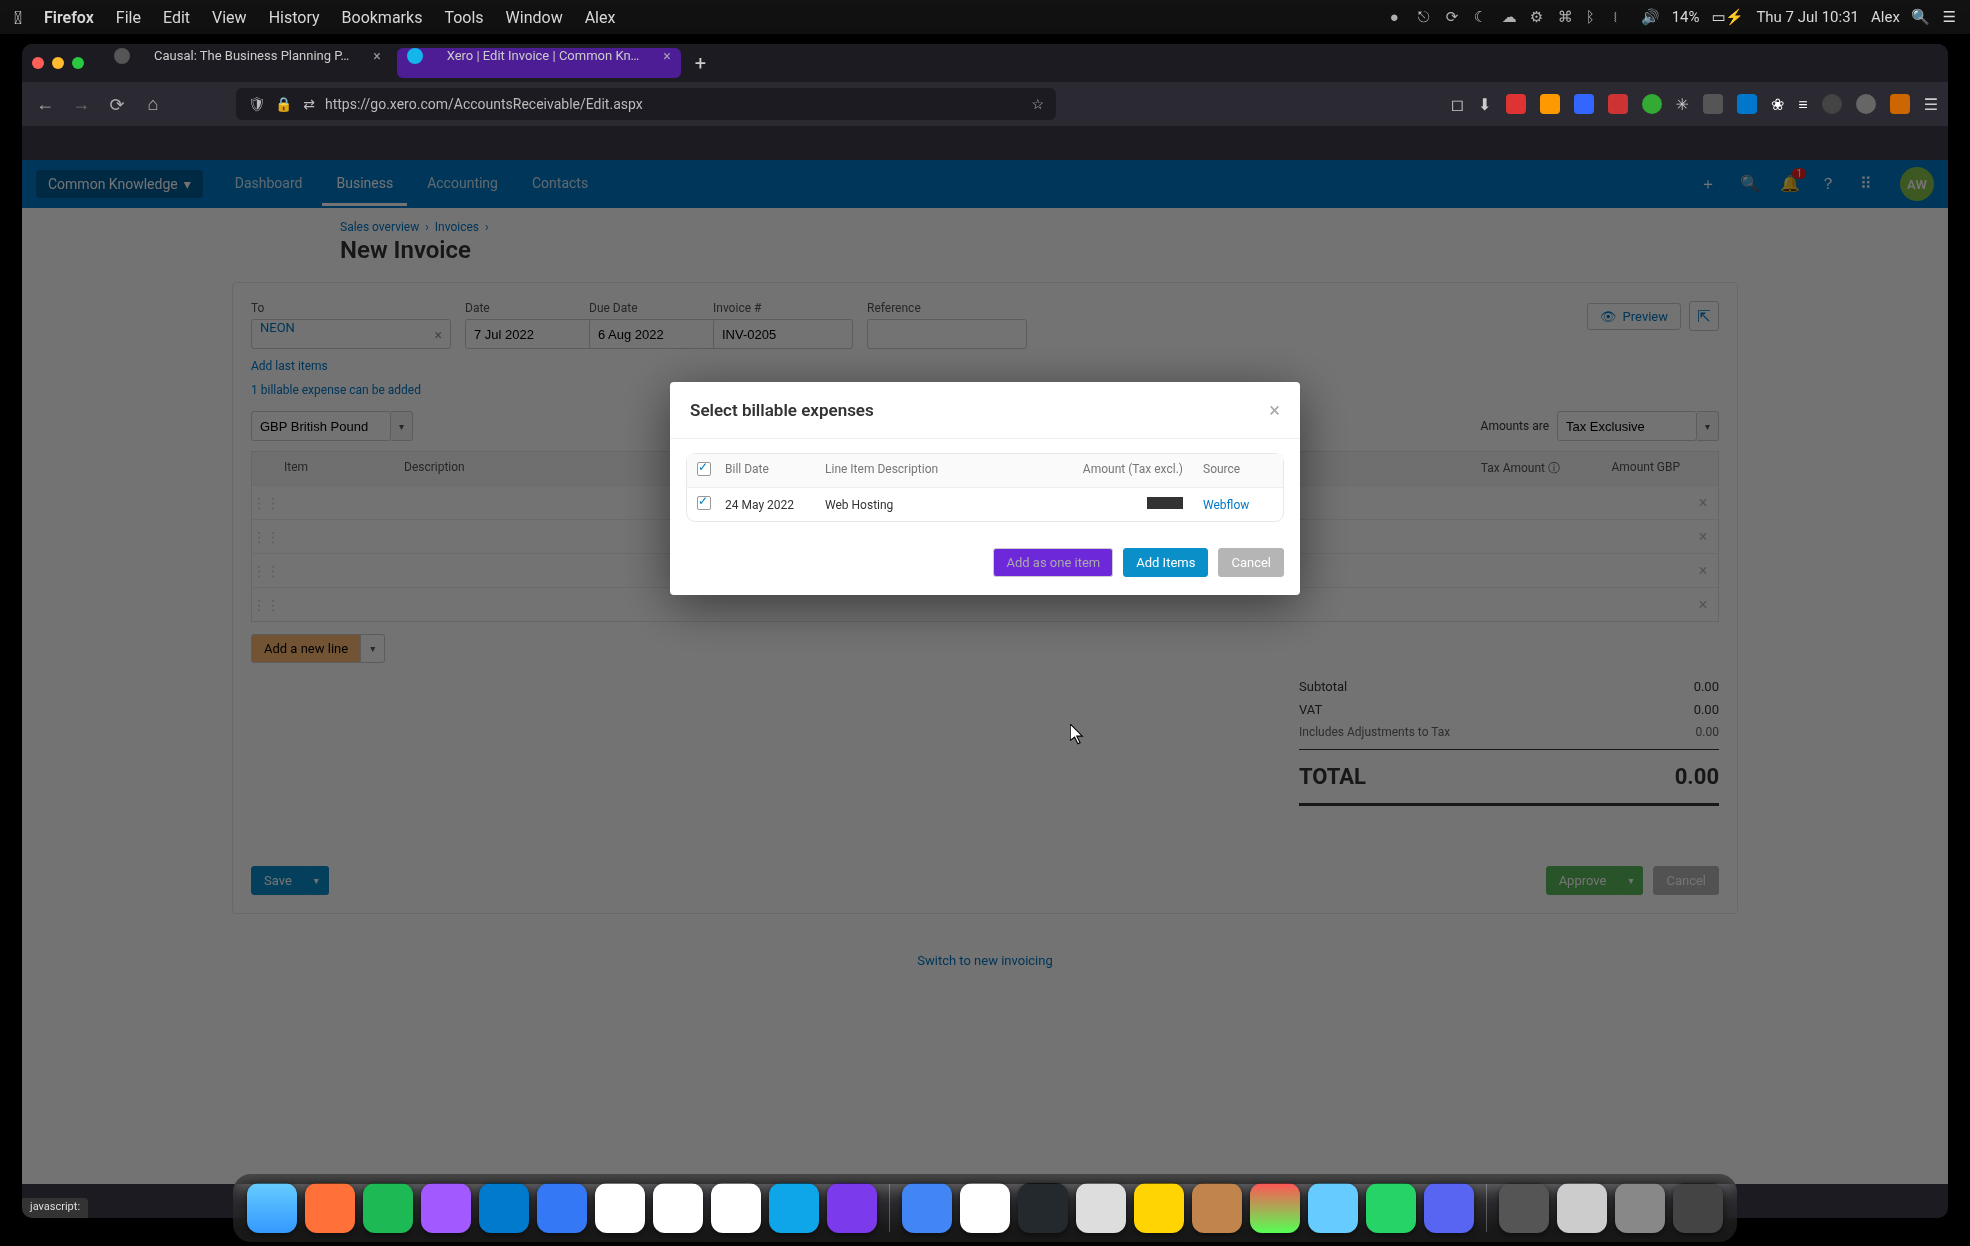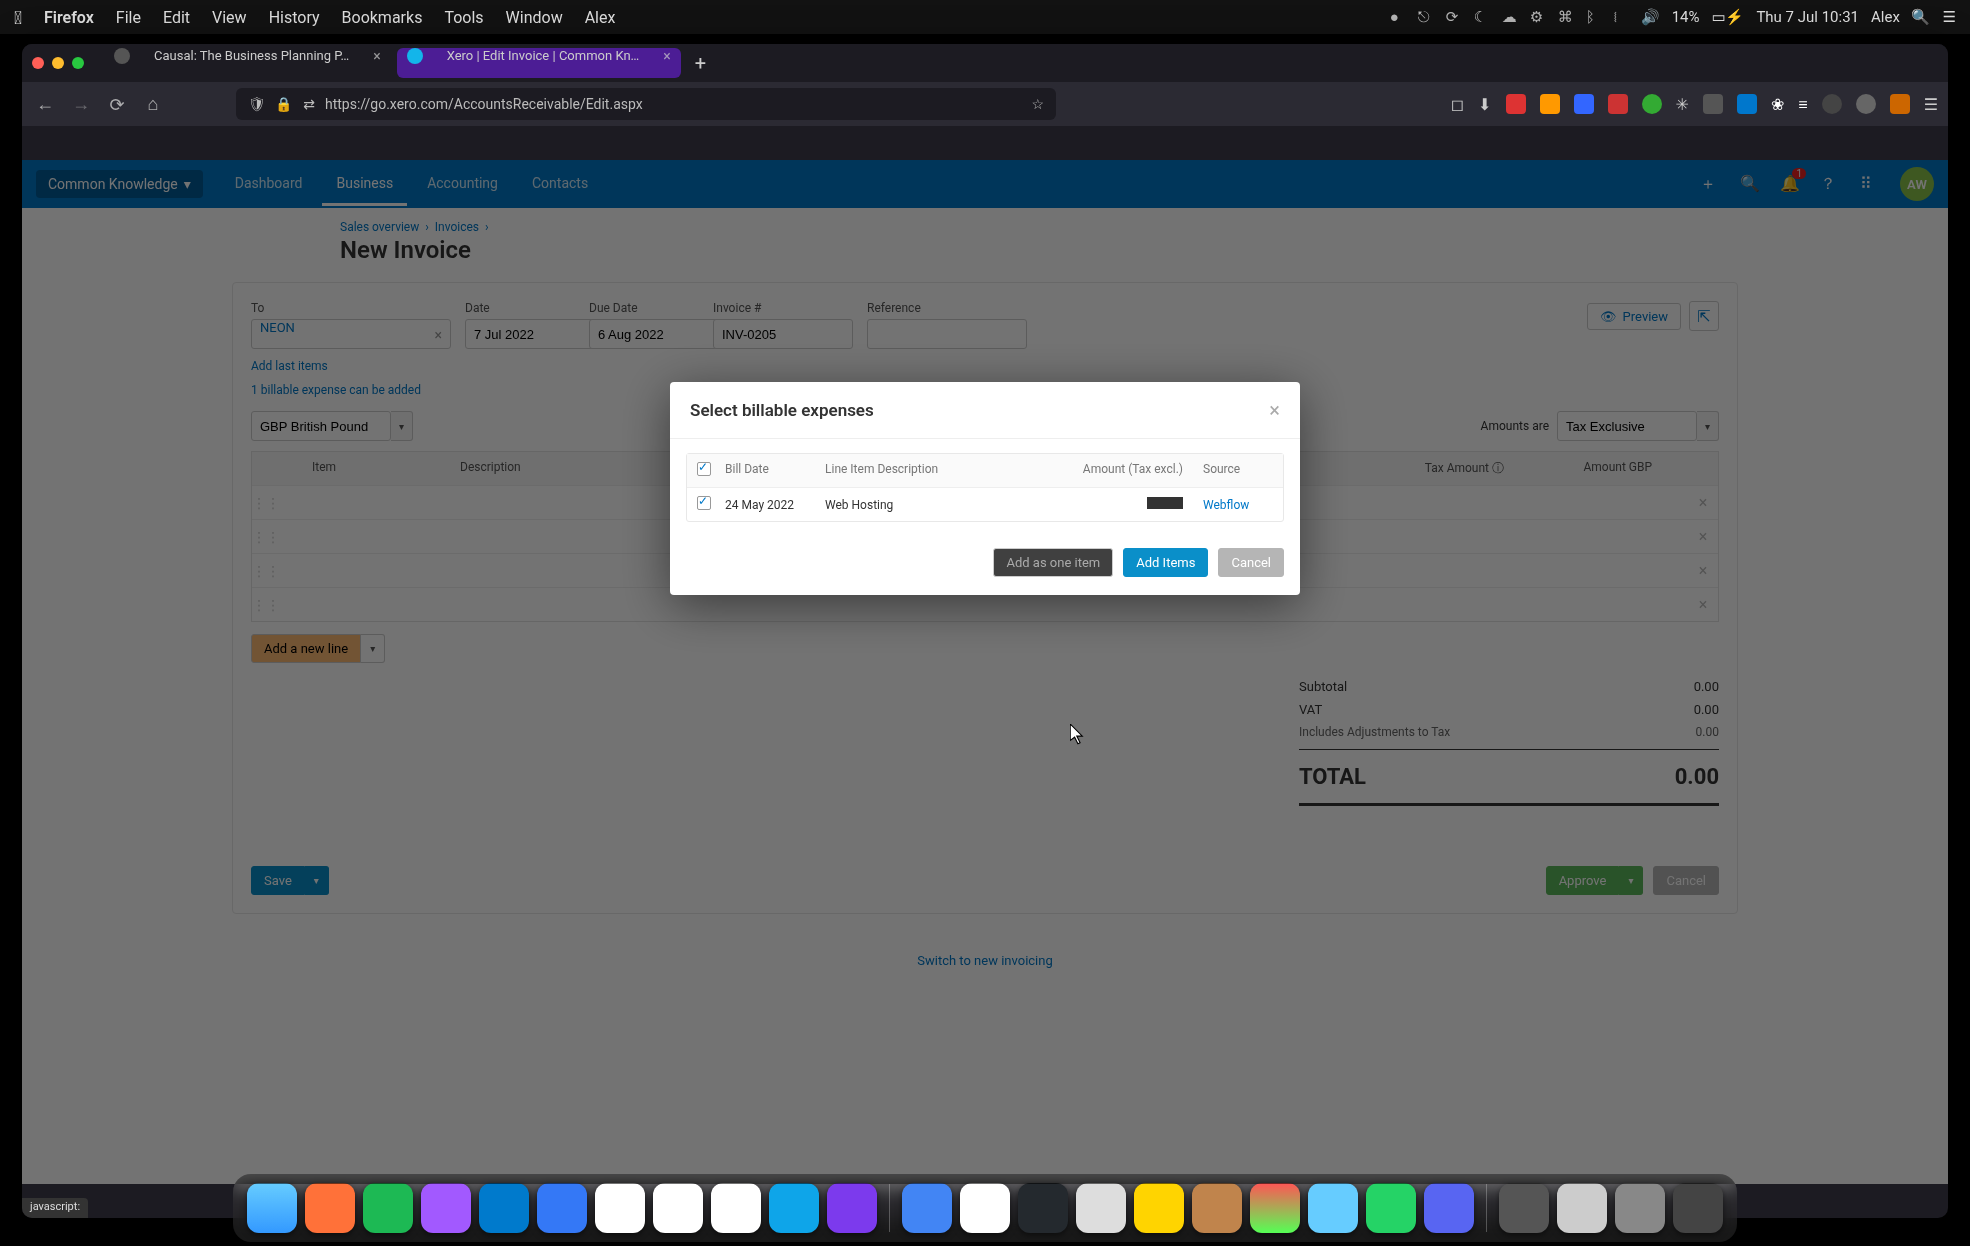--- a/index.html
+++ b/index.html
@@ -116,21 +116,21 @@
 .sq-btn { border:1px solid #ccc; width:30px;height:30px; border-radius:3px; display:flex;align-items:center;justify-content:center; color:#0078c8;}
 
 .link-sm { color:#0078c8; font-size:12px; margin-top:10px; display:block; }
 
 .currency-row { display:flex; margin-top:14px; align-items:center; }
 .currency-row .tax-label { margin-left:auto; font-size:12px; color:#333; margin-right:8px;}
 .sel { display:flex; }
 .sel .textinput { width:140px; }
 
 .table { margin-top:10px; border:1px solid #e3e3e3; }
-.thead { display:flex; background:#f6f6f6; font-size:12px; color:#555;gap:28px; }
+.thead { display:flex; background:#f6f6f6; font-size:12px; color:#555; }
 .thead div { padding:8px; }
 .col-handle{width:24px;} .col-item{width:120px;} .col-desc{flex:1;} .col-tax{width:120px;text-align:right;} .col-amt{width:120px;text-align:right;} .col-x{width:30px;}
 .trow { display:flex; border-top:1px solid #eee; height:34px; align-items:center; }
 .trow .col-handle{color:#ccc;text-align:center;font-size:14px;}
 .trow .col-x{color:#bbb;text-align:center;font-size:16px;}
 
 .add-line { margin-top:12px; }
 .btn { border:1px solid #ccc; padding:6px 12px; font-size:13px; border-radius:3px; background:#fdba74; }
 .btn-blue { background:#0a8fc9; border-color:#0a8fc9; color:#fff; }
 .btn-green { background:#5cb85c; border-color:#5cb85c; color:#fff; }
@@ -153,32 +153,32 @@
 .switch-link a { color:#0078c8; font-size:13px; text-decoration:none; }
 
 
 .modal {
   position:absolute; z-index:100; top:222px; left:50%; transform:translateX(-50%);
   width:630px; background:#fff; border-radius:4px; box-shadow:0 10px 50px rgba(0,0,0,0.5);
 }
 .modal-head { display:flex; padding:16px 20px; border-bottom:1px solid #eee; align-items:center;}
 .modal-head h3 { font-size:17px; color:#333; font-weight:600;}
 .modal-head .x { margin-left:auto; color:#aaa; font-size:20px; }
-.modal-table { margin:14px 16px; border:1px solid #e8e8e8; border-radius:3px; font-size:12px;}
+.modal-table { margin:14px 16px; border:1px solid #e8e8e8; border-radius:9px; font-size:12px;}
 .mhead { display:flex; background:#fafafa; color:#777; }
 .mhead div, .mrow div { padding:8px 10px; }
 .mc-chk{width:28px;} .mc-date{width:100px;} .mc-desc{flex:1;} .mc-amt{width:130px;text-align:right;} .mc-src{width:90px;}
 .mrow { display:flex; border-top:1px solid #eee; align-items:center; color:#333;}
 .mrow .mc-src a { color:#0078c8; text-decoration:none; }
 .mrow .mc-amt .redact { display:inline-block; width:36px; height:12px; background:#333;}
 .chk { width:14px;height:14px; border:1px solid #999; border-radius:2px; background:#fff; position:relative; display:inline-block;}
 .chk.on::after{content:"✓"; color:#0078c8; font-size:12px; position:absolute; top:-3px; left:0;}
 .modal-foot { display:flex; justify-content:flex-end; gap:10px; padding:12px 16px 18px; }
 .modal-foot .btn { font-size:13px; }
-.btn-disabled { background:#404040; color:#aaa; }
+.btn-disabled { background:#6d28d9; color:#aaa; }
 
 
 .statusbar { position:absolute; left:0; bottom:0; height:20px; background:#333; color:#ddd; font-size:11px; padding:2px 8px; border-radius:0 4px 0 0;}
 
 
 .dock {
   position:absolute; bottom:4px; left:50%; transform:translateX(-50%);
   height:68px; background:rgba(60,60,60,0.4); border-radius:18px; padding:6px 14px;
   display:flex; gap:8px; align-items:center; backdrop-filter:blur(10px);
 }

